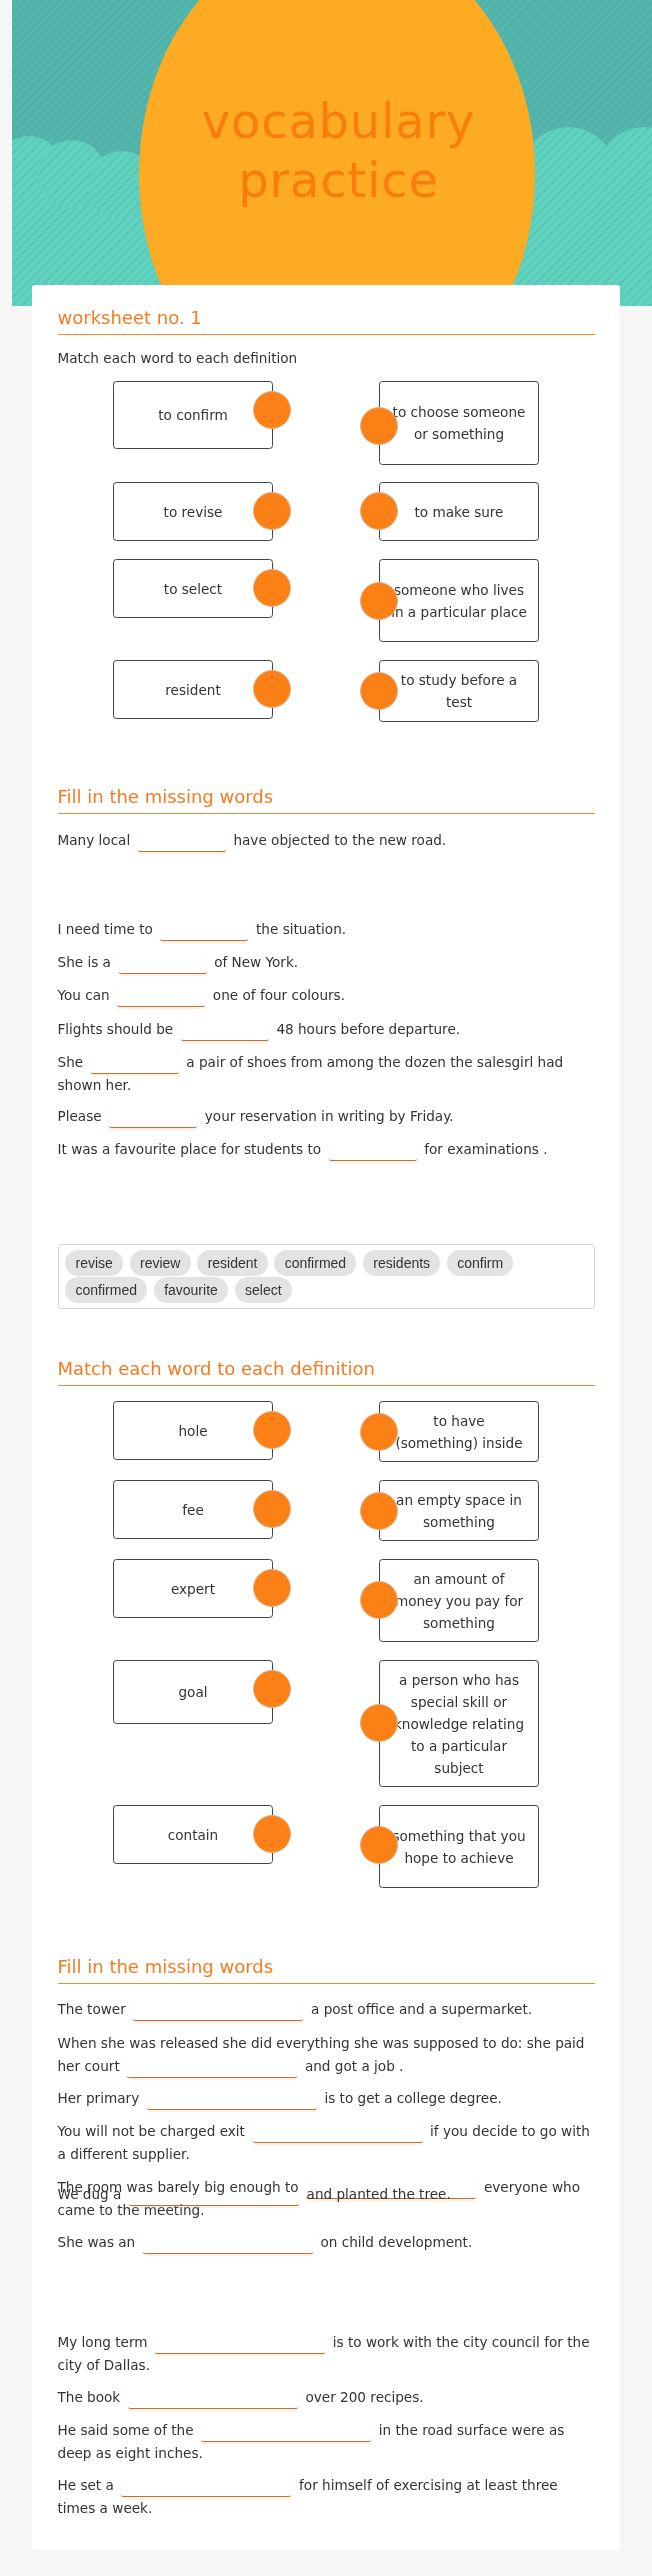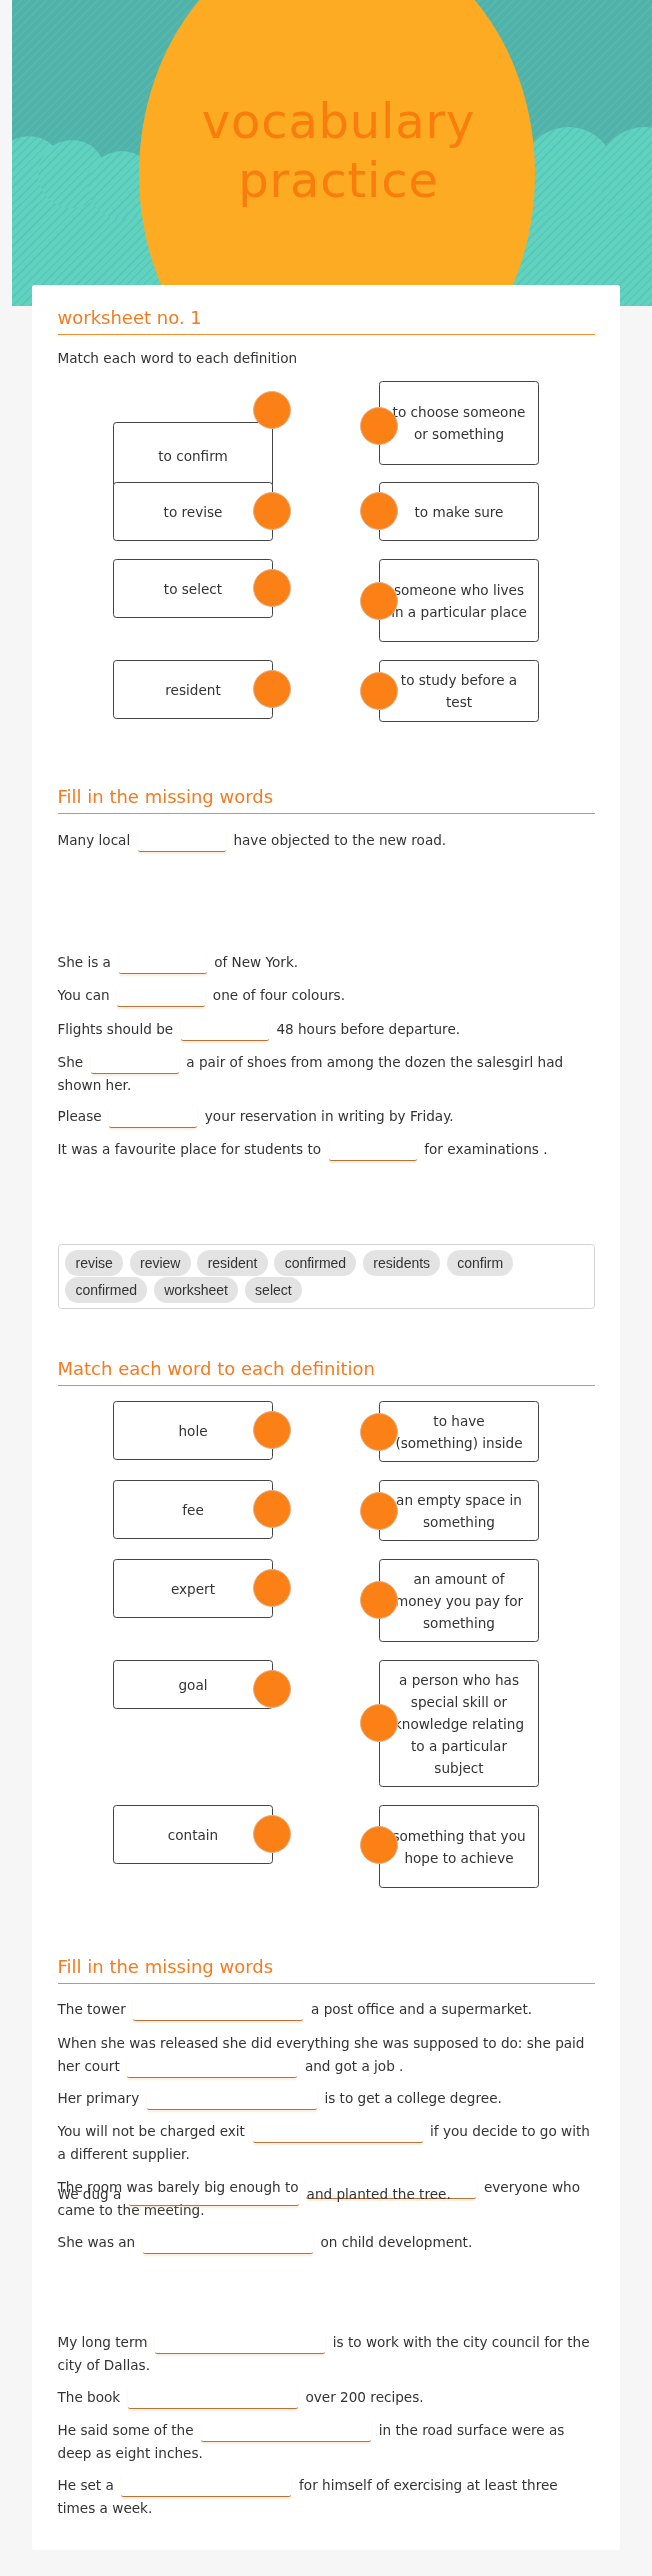--- a/index.html
+++ b/index.html
@@ -88,21 +88,21 @@
     <div>vocabulary</div>
     <div>practice</div>
   </div>
 </div>
 
 <div class="card">
 
   <div class="section-title" style="top:22px;">worksheet no. 1</div>
   <div class="instr" style="top:65px;">Match each word to each definition</div>
 
-  <div class="mbox left" style="top:96px;height:68px;margin-top:41px;">
+  <div class="mbox left" style="top:96px;height:68px;">
       <span>to confirm</span>
     </div>
   <div class="dot" style="left:221px;top:106px;"></div>
   <div class="mbox right" style="top:96px;height:84px;">
       <span>to choose someone or something</span>
     </div>
   <div class="dot" style="left:328px;top:122px;"></div>
 
   <div class="mbox left" style="top:197px;height:59px;">
       <span>to revise</span>
@@ -127,36 +127,37 @@
     </div>
   <div class="dot" style="left:221px;top:385px;"></div>
   <div class="mbox right" style="top:375px;height:62px;">
       <span>to study before a test</span>
     </div>
   <div class="dot" style="left:328px;top:387px;"></div>
 
   <div class="section-title" style="top:501px;">Fill in the missing words</div>
 
   <div class="sentence" style="top:544px;"><span>Many local</span><span class="blank s"></span><span>have objected to the new road.</span></div>
+  <div class="sentence" style="top:633px;"><span>I need time to</span><span class="blank s"></span><span>the situation.</span></div>
   <div class="sentence" style="top:666px;"><span>She is a</span><span class="blank s"></span><span>of New York.</span></div>
   <div class="sentence" style="top:699px;"><span>You can</span><span class="blank s"></span><span>one of four colours.</span></div>
   <div class="sentence" style="top:733px;"><span>Flights should be</span><span class="blank s"></span><span>48 hours before departure.</span></div>
   <div class="sentence" style="top:766px;"><span>She</span><span class="blank s"></span><span>a pair of shoes from among the dozen the salesgirl had shown her.</span></div>
   <div class="sentence" style="top:820px;"><span>Please</span><span class="blank s"></span><span>your reservation in writing by Friday.</span></div>
   <div class="sentence" style="top:853px;"><span>It was a favourite place for students to</span><span class="blank s"></span><span>for examinations .</span></div>
 
   <div class="bank">
     <span class="chip">revise</span>
     <span class="chip">review</span>
     <span class="chip">resident</span>
     <span class="chip">confirmed</span>
     <span class="chip">residents</span>
     <span class="chip">confirm</span>
     <span class="chip">confirmed</span>
-    <span class="chip">worksheet</span>
+    <span class="chip">favourite</span>
     <span class="chip">select</span>
   </div>
 
   <div class="section-title" style="top:1073px;">Match each word to each definition</div>
 
   <div class="mbox left" style="top:1116px;height:59px;">
       <span>hole</span>
     </div>
   <div class="dot" style="left:221px;top:1126px;"></div>
   <div class="mbox right" style="top:1116px;height:61px;">
@@ -175,21 +176,21 @@
 
   <div class="mbox left" style="top:1274px;height:59px;">
       <span>expert</span>
     </div>
   <div class="dot" style="left:221px;top:1284px;"></div>
   <div class="mbox right" style="top:1274px;height:83px;">
       <span>an amount of money you pay for something</span>
     </div>
   <div class="dot" style="left:328px;top:1296px;"></div>
 
-  <div class="mbox left" style="top:1375px;height:49px;">
+  <div class="mbox left" style="top:1375px;height:64px;">
       <span>goal</span>
     </div>
   <div class="dot" style="left:221px;top:1385px;"></div>
   <div class="mbox right" style="top:1375px;height:127px;">
       <span>a person who has special skill or knowledge relating to a particular subject</span>
     </div>
   <div class="dot" style="left:328px;top:1419px;"></div>
 
   <div class="mbox left" style="top:1520px;height:59px;">
       <span>contain</span>

